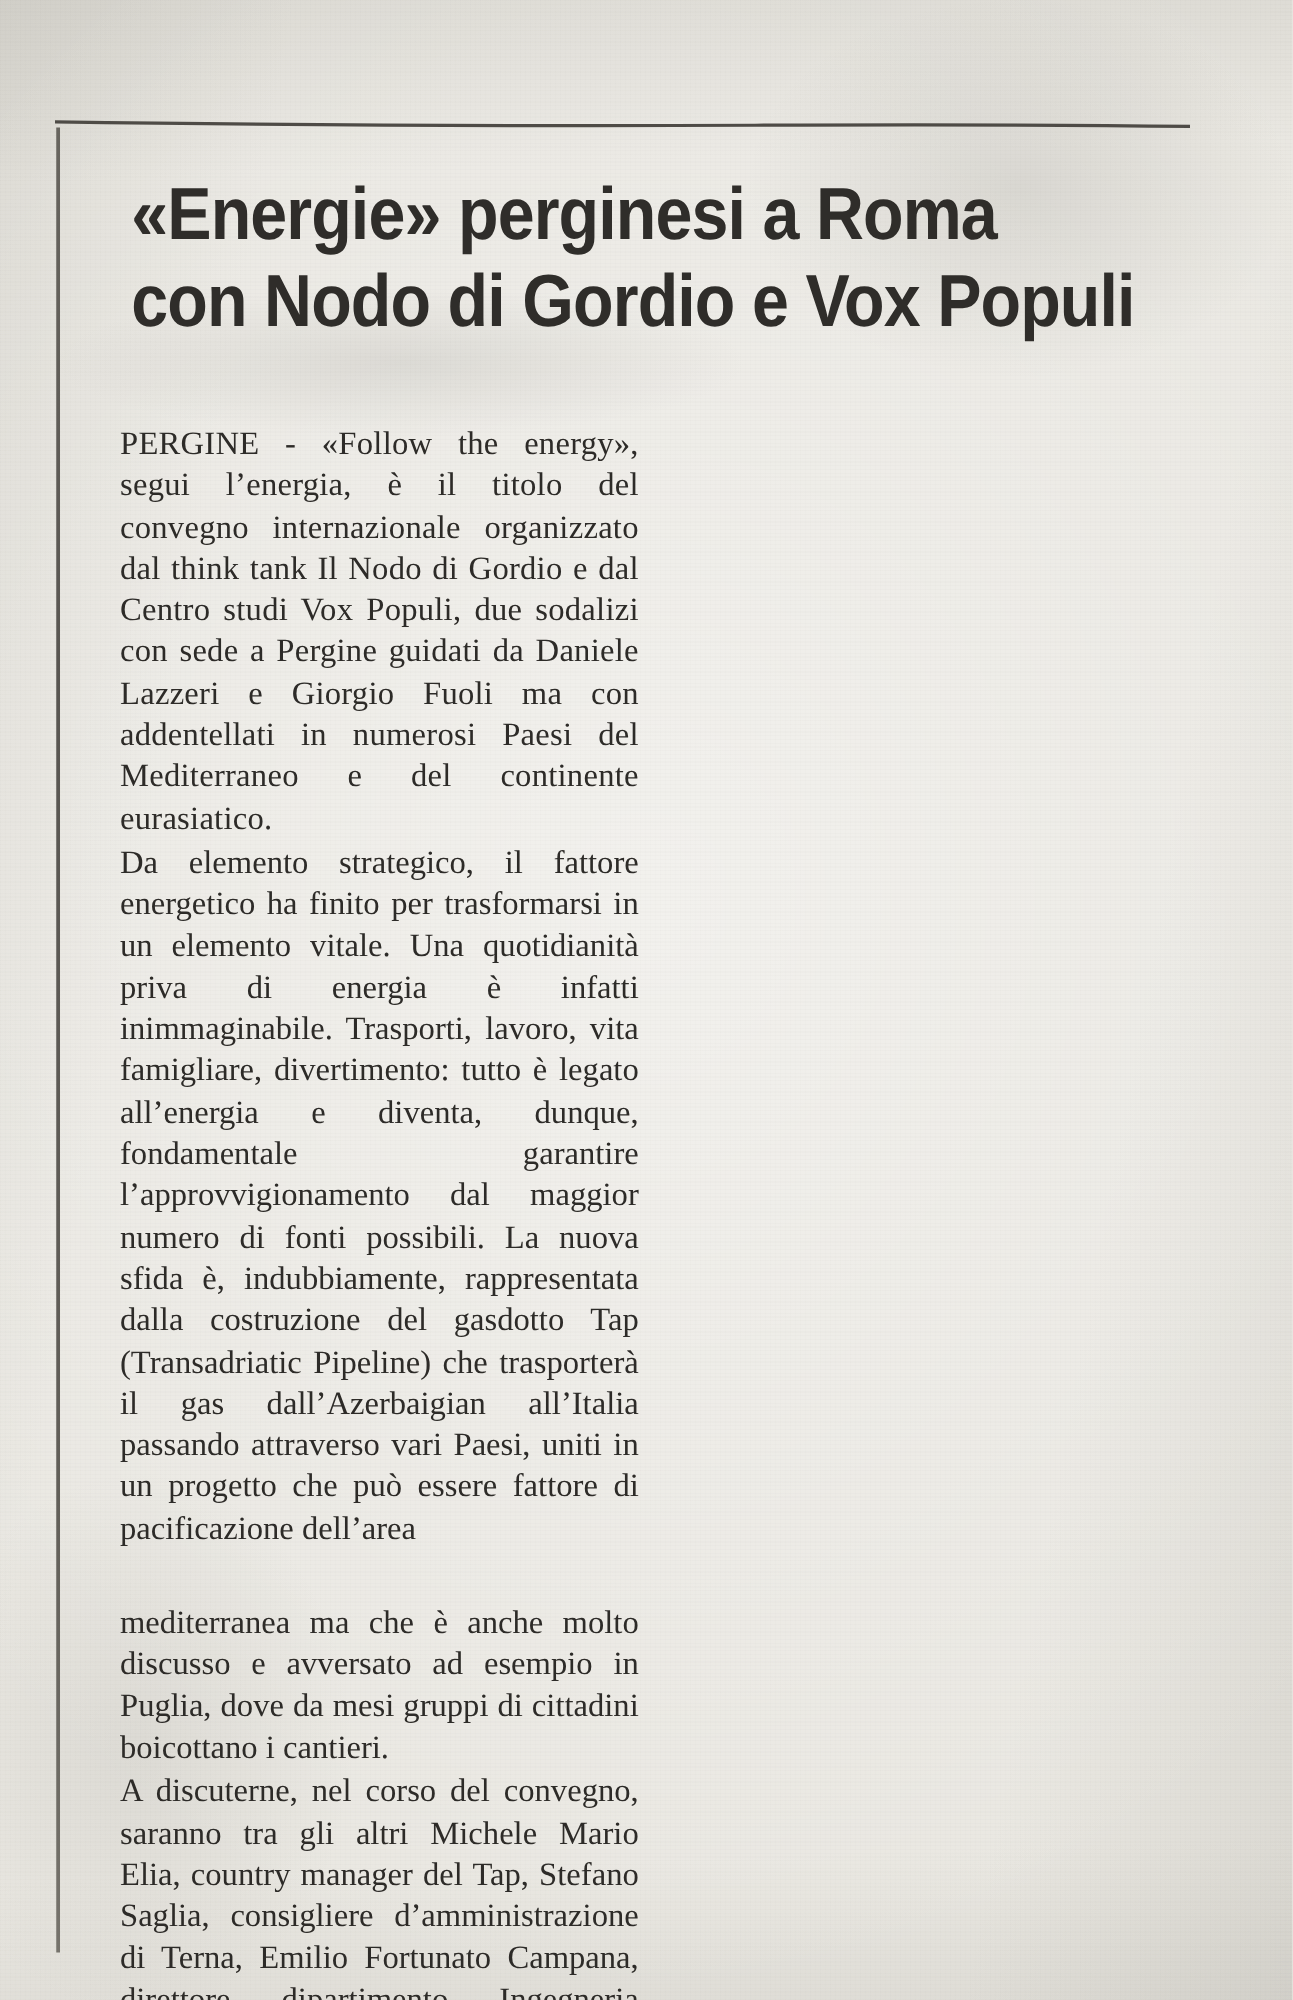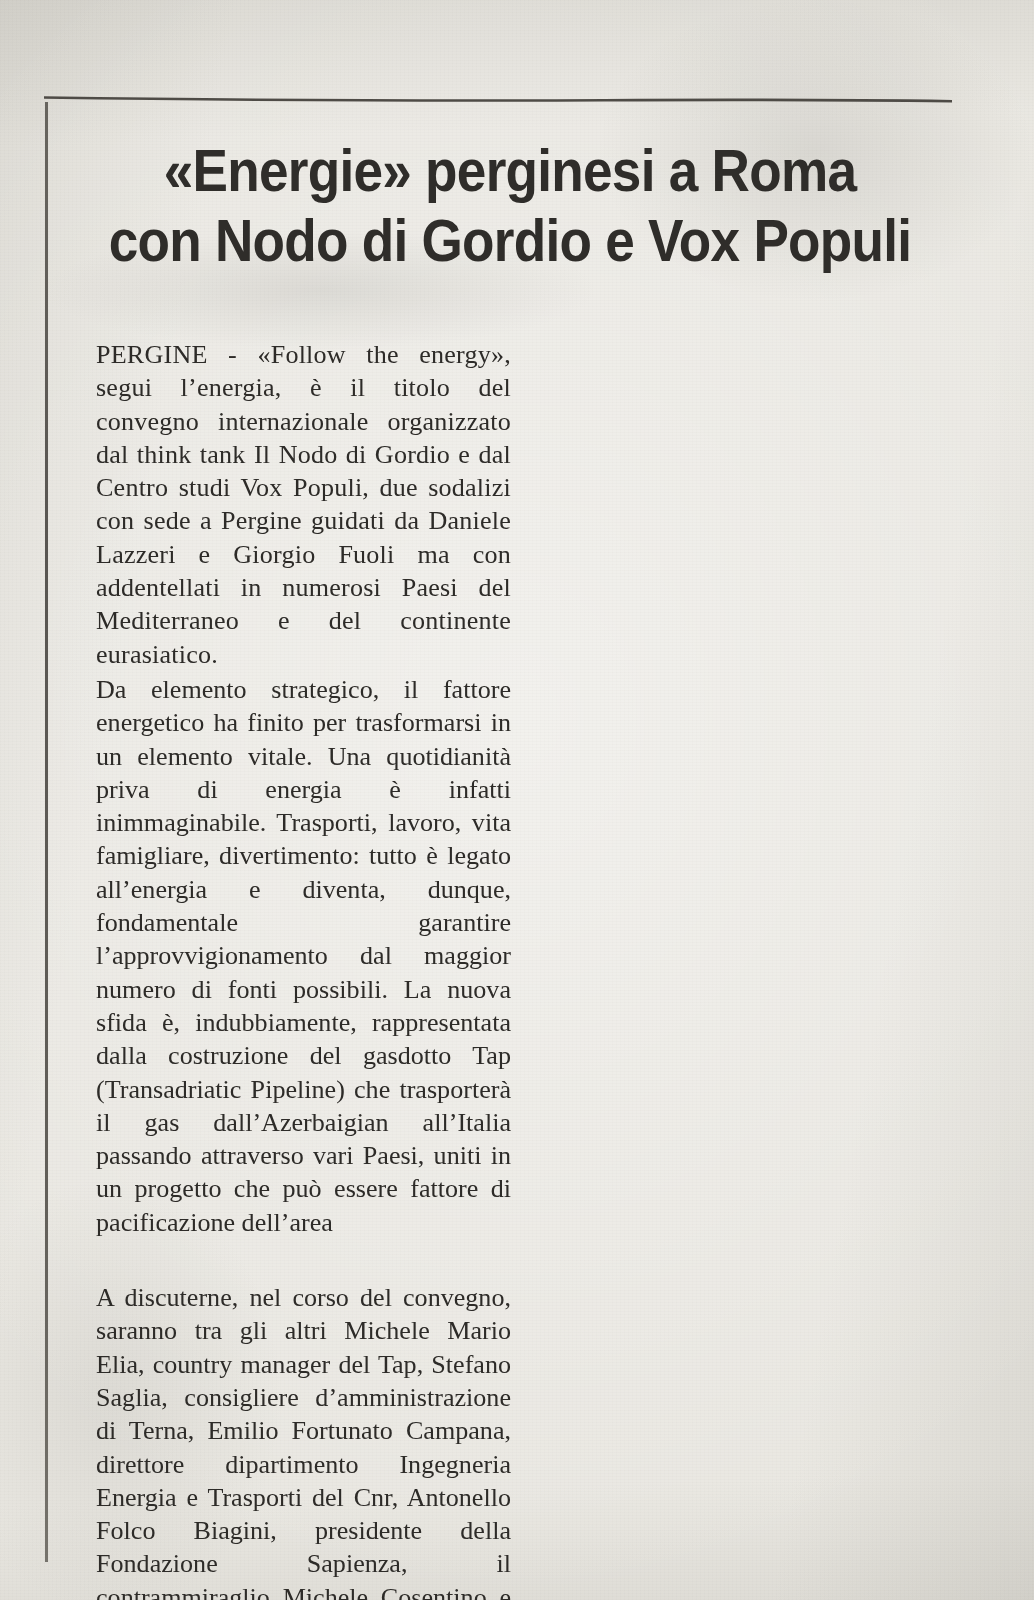--- a/index.html
+++ b/index.html
@@ -115,21 +115,21 @@
     background: linear-gradient(180deg, #5d5a54 0%, #4c4945 30%, #56534d 75%, #6c6962 100%);
     opacity: 0.92;
   }
 
   
   .headline {
     position: absolute;
     left: 60px;
     top: 136px;
     width: 900px;
-    text-align: center;
+    text-align: left;
     font-family: "Liberation Sans", sans-serif;
     font-weight: bold;
     font-size: 59px;
     line-height: 70px;
     letter-spacing: -0.8px;
     color: #2f2d2a;
   }
   .headline .hl-line {
     display: block;
     transform: scaleX(0.90);
@@ -187,17 +187,18 @@
     <span class="hl-line">«Energie» perginesi a Roma</span>
     <span class="hl-line">con Nodo di Gordio e Vox Populi</span>
   </div>
 
   <div class="columns">
     <div class="col">
       <p class="lead-city">PERGINE - «Follow the energy», segui l’energia, è il titolo del convegno internazionale organizzato dal think tank Il Nodo di Gordio e dal Centro studi Vox Populi, due sodalizi con sede a Pergine guidati da Daniele Lazzeri e Giorgio Fuoli ma con addentellati in numerosi Paesi del Mediterraneo e del continente eurasiatico.</p>
       <p>Da elemento strategico, il fattore energetico ha finito per trasformarsi in un elemento vitale. Una quotidianità priva di energia è infatti inimmaginabile. Trasporti, lavoro, vita famigliare, divertimento: tutto è legato all’energia e diventa, dunque, fondamentale garantire l’approvvigionamento dal maggior numero di fonti possibili. La nuova sfida è, indubbiamente, rappresentata dalla costruzione del gasdotto Tap (Transadriatic Pipeline) che trasporterà il gas dall’Azerbaigian all’Italia passando attraverso vari Paesi, uniti in un progetto che può essere fattore di pacificazione dell’area</p>
     </div>
     <div class="col">
+      <p>mediterranea ma che è anche molto discusso e avversato ad esempio in Puglia, dove da mesi gruppi di cittadini boicottano i cantieri.</p>
       <p>A discuterne, nel corso del convegno, saranno tra gli altri Michele Mario Elia, country manager del Tap, Stefano Saglia, consigliere d’amministrazione di Terna, Emilio Fortunato Campana, direttore dipartimento Ingegneria Energia e Trasporti del Cnr, Antonello Folco Biagini, presidente della Fondazione Sapienza, il contrammiraglio Michele Cosentino e Thierry Vissol, storico e condutture della trasmissione «Un libro per l’Europa», che presenterà il nuovo numero della rivista quadrimestrale del Nodo di Gordio dedicato proprio al ruolo dell’Italia nel «Grande Gioco» energetico europeo. Il convegno registrerà inoltre la presenza di una delegazione perginese formata anche da studenti universitari nel settore delle relazioni internazionali, segno che le attività del Nodo di Gordio e di Vox Populi stanno diventando un punto di riferimento anche per la formazione e la crescita del tessuto culturale e scientifico locale.</p>
     </div>
   </div>
 
 </div>
 
 </body></html>

